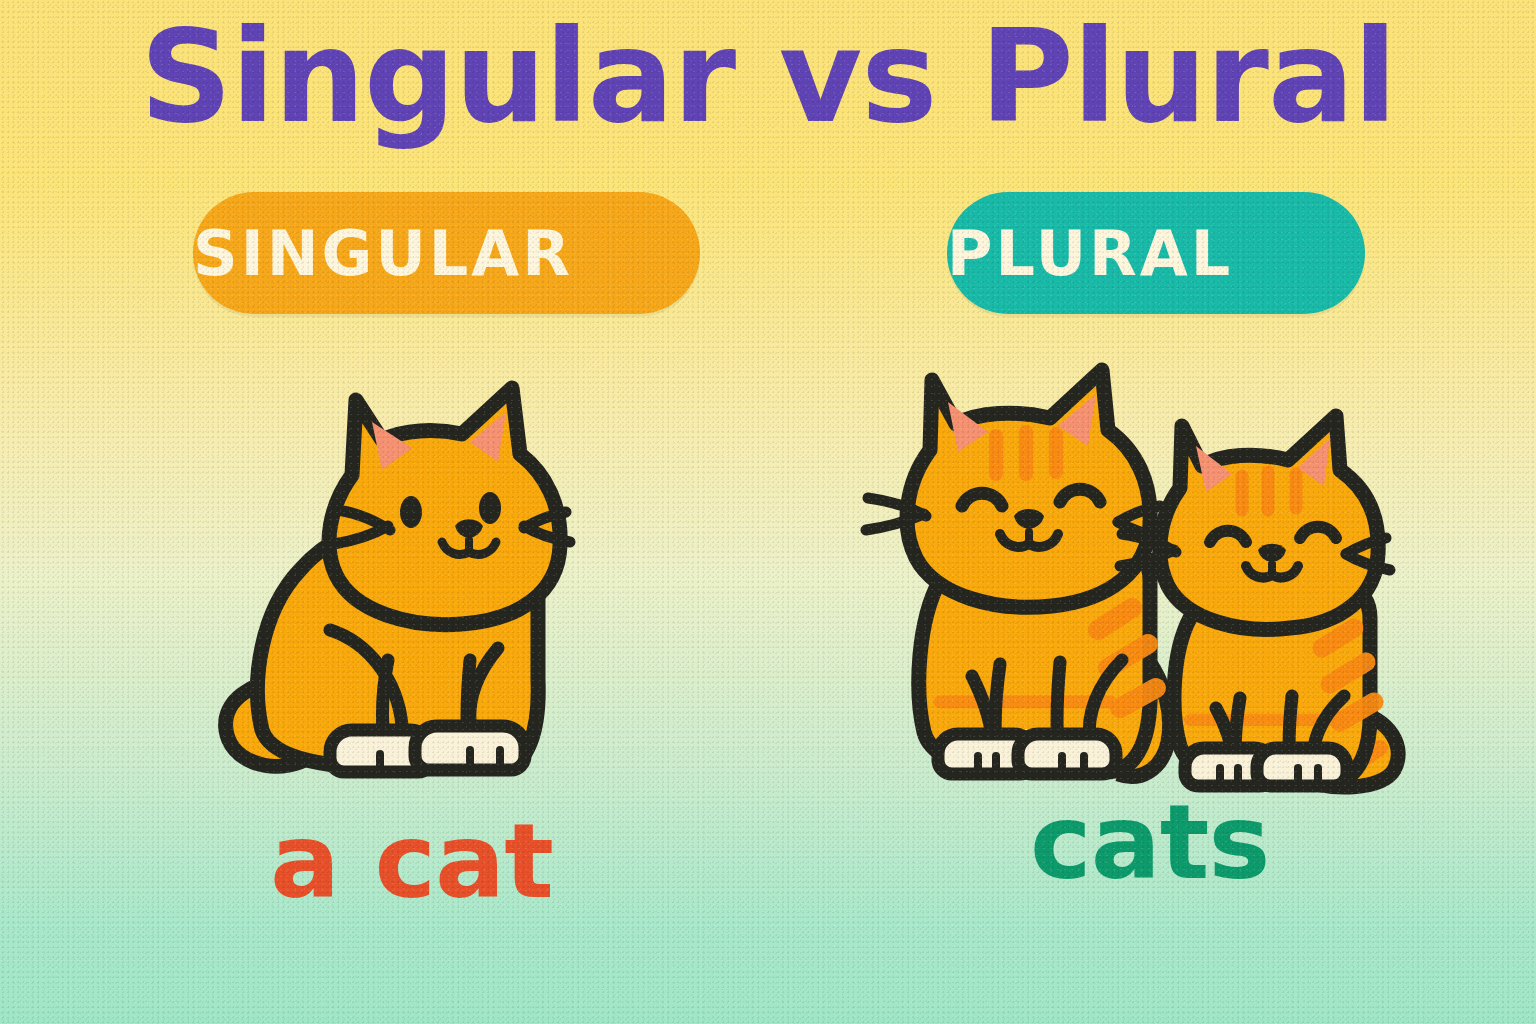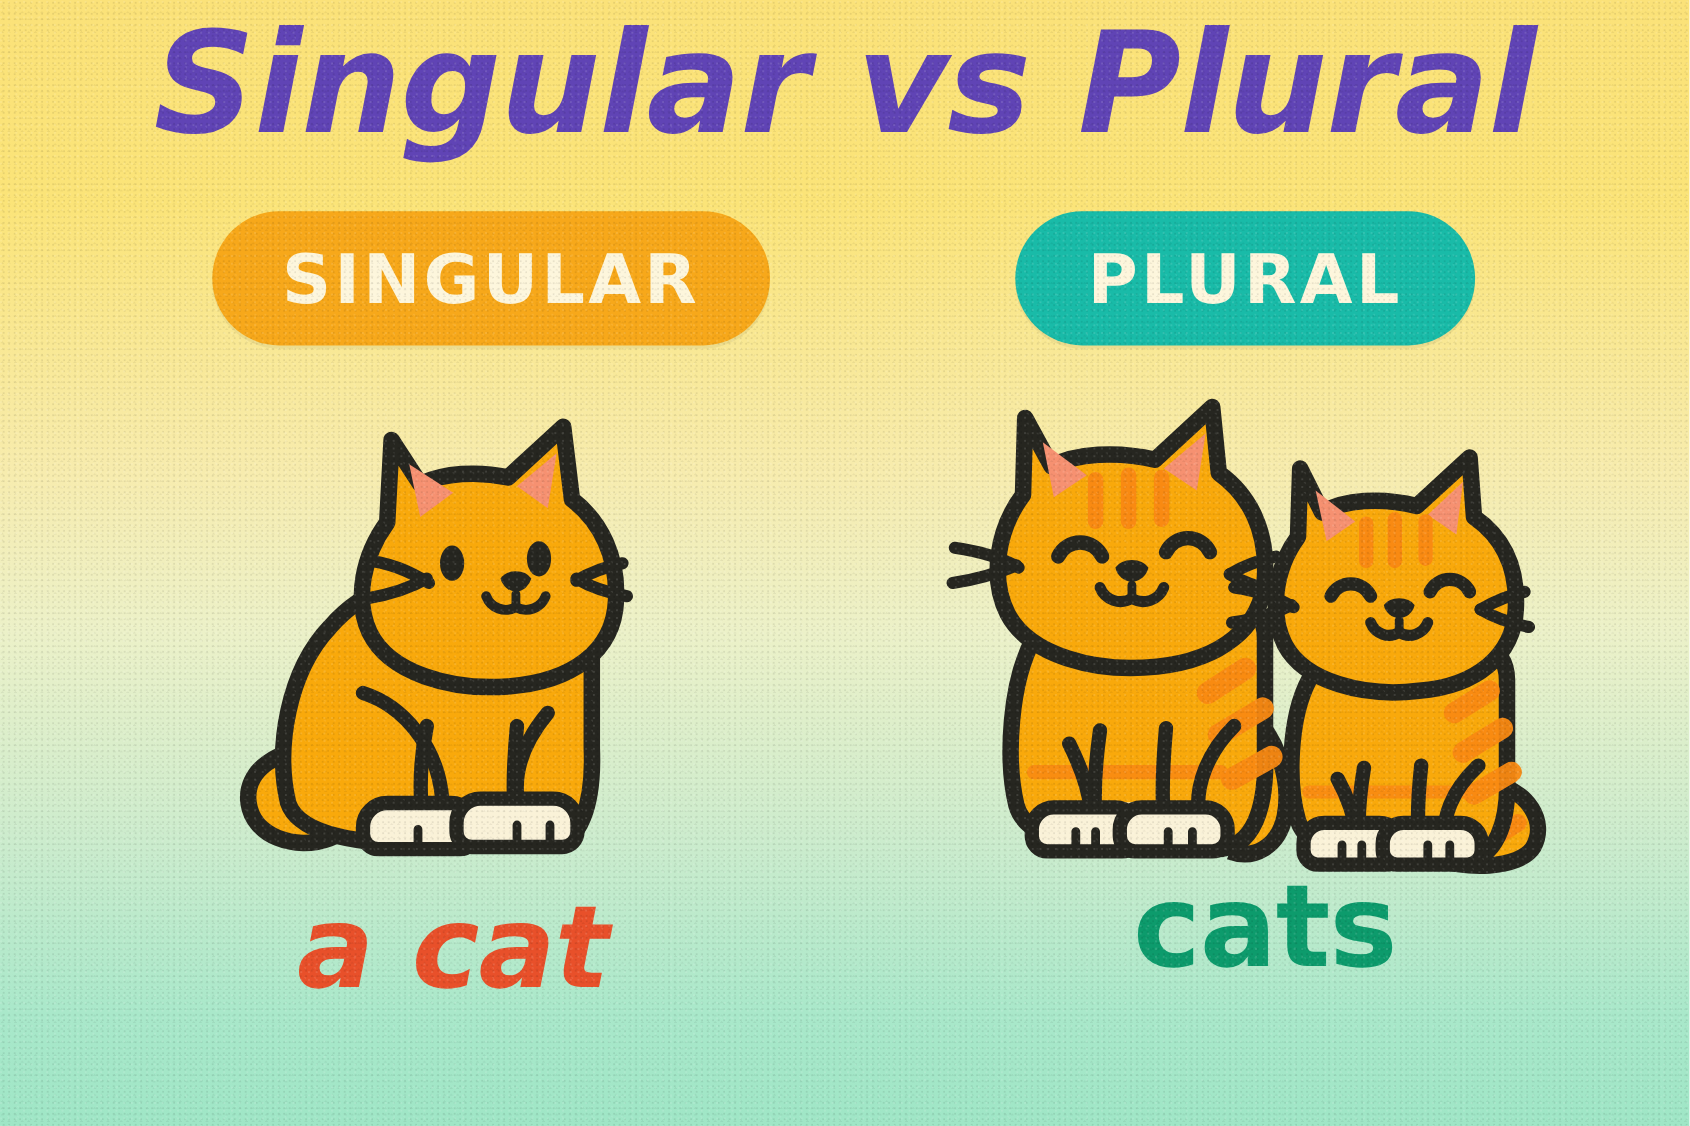--- a/index.html
+++ b/index.html
@@ -41,54 +41,52 @@
     top: 8px;
     left: 0;
     width: 100%;
     text-align: center;
     font-size: 128px;
     line-height: 1.08;
     font-weight: 700;
     letter-spacing: -1px;
     color: #6044b5;
     white-space: nowrap;
-    font-style: italic;
   }
 
   .pill {
     position: absolute;
     display: flex;
     align-items: center;
-    justify-content: center;
     border-radius: 70px;
     color: #fdf6dc;
     font-weight: 700;
     font-size: 62px;
     letter-spacing: 3px;
     box-shadow: 0 3px 0 rgba(0,0,0,.05);
   }
   #pill-singular {
     left: 193px; top: 192px;
     width: 507px; height: 122px;
     background: #f7a81a;
   }
   #pill-plural {
-    left: 923px; top: 192px;
+    left: 947px; top: 192px;
     width: 418px; height: 122px;
     background: #19bba8;
   }
 
   .caption {
     position: absolute;
     font-size: 104px;
     font-weight: 700;
     letter-spacing: -1px;
     white-space: nowrap;
   }
-  #caption-singular { left: 270px; top: 800px; color: #e8502a; font-style: italic; }
+  #caption-singular { left: 270px; top: 800px; color: #e8502a; }
   #caption-plural   { left: 1030px; top: 781px; color: #0d9b6c; }
 
   .cats { position: absolute; left: 0; top: 330px; width: 1536px; height: 480px; }
 </style>
 </head>
 <body>
 
 <div id="poster">
 
   <div id="title">Singular vs Plural</div>

